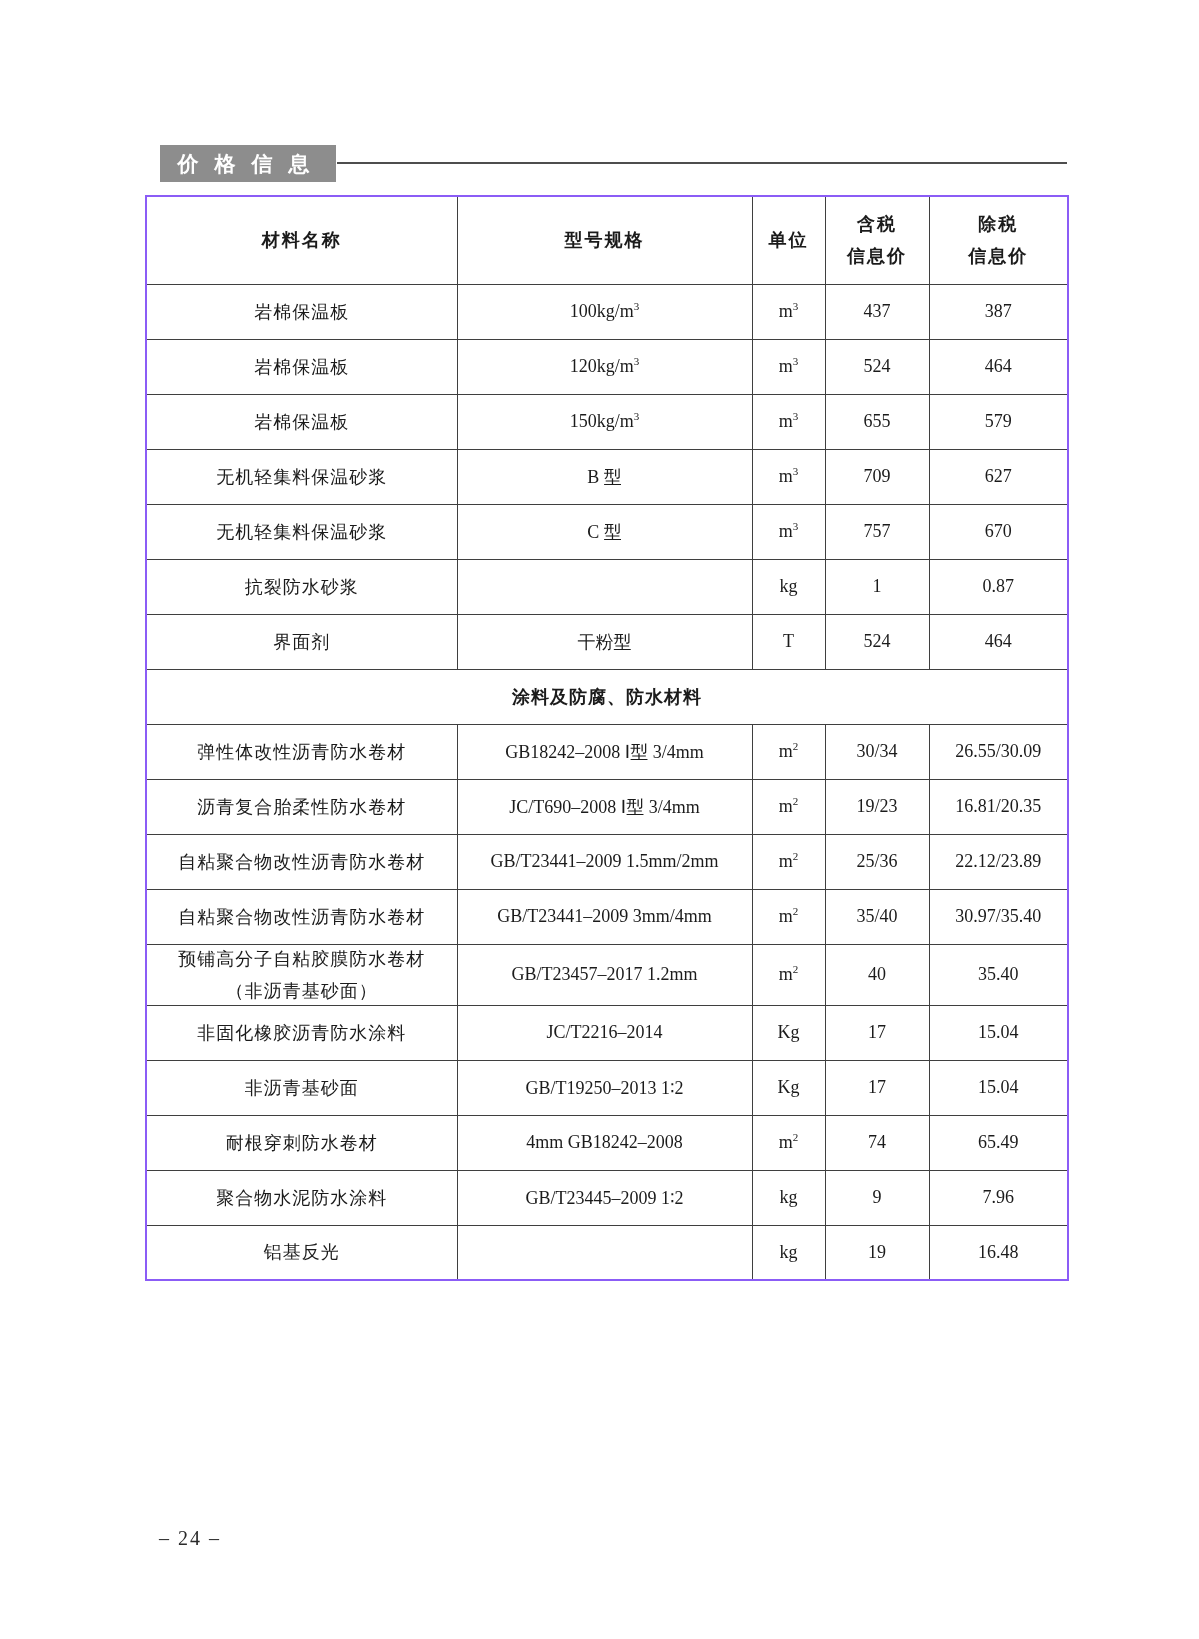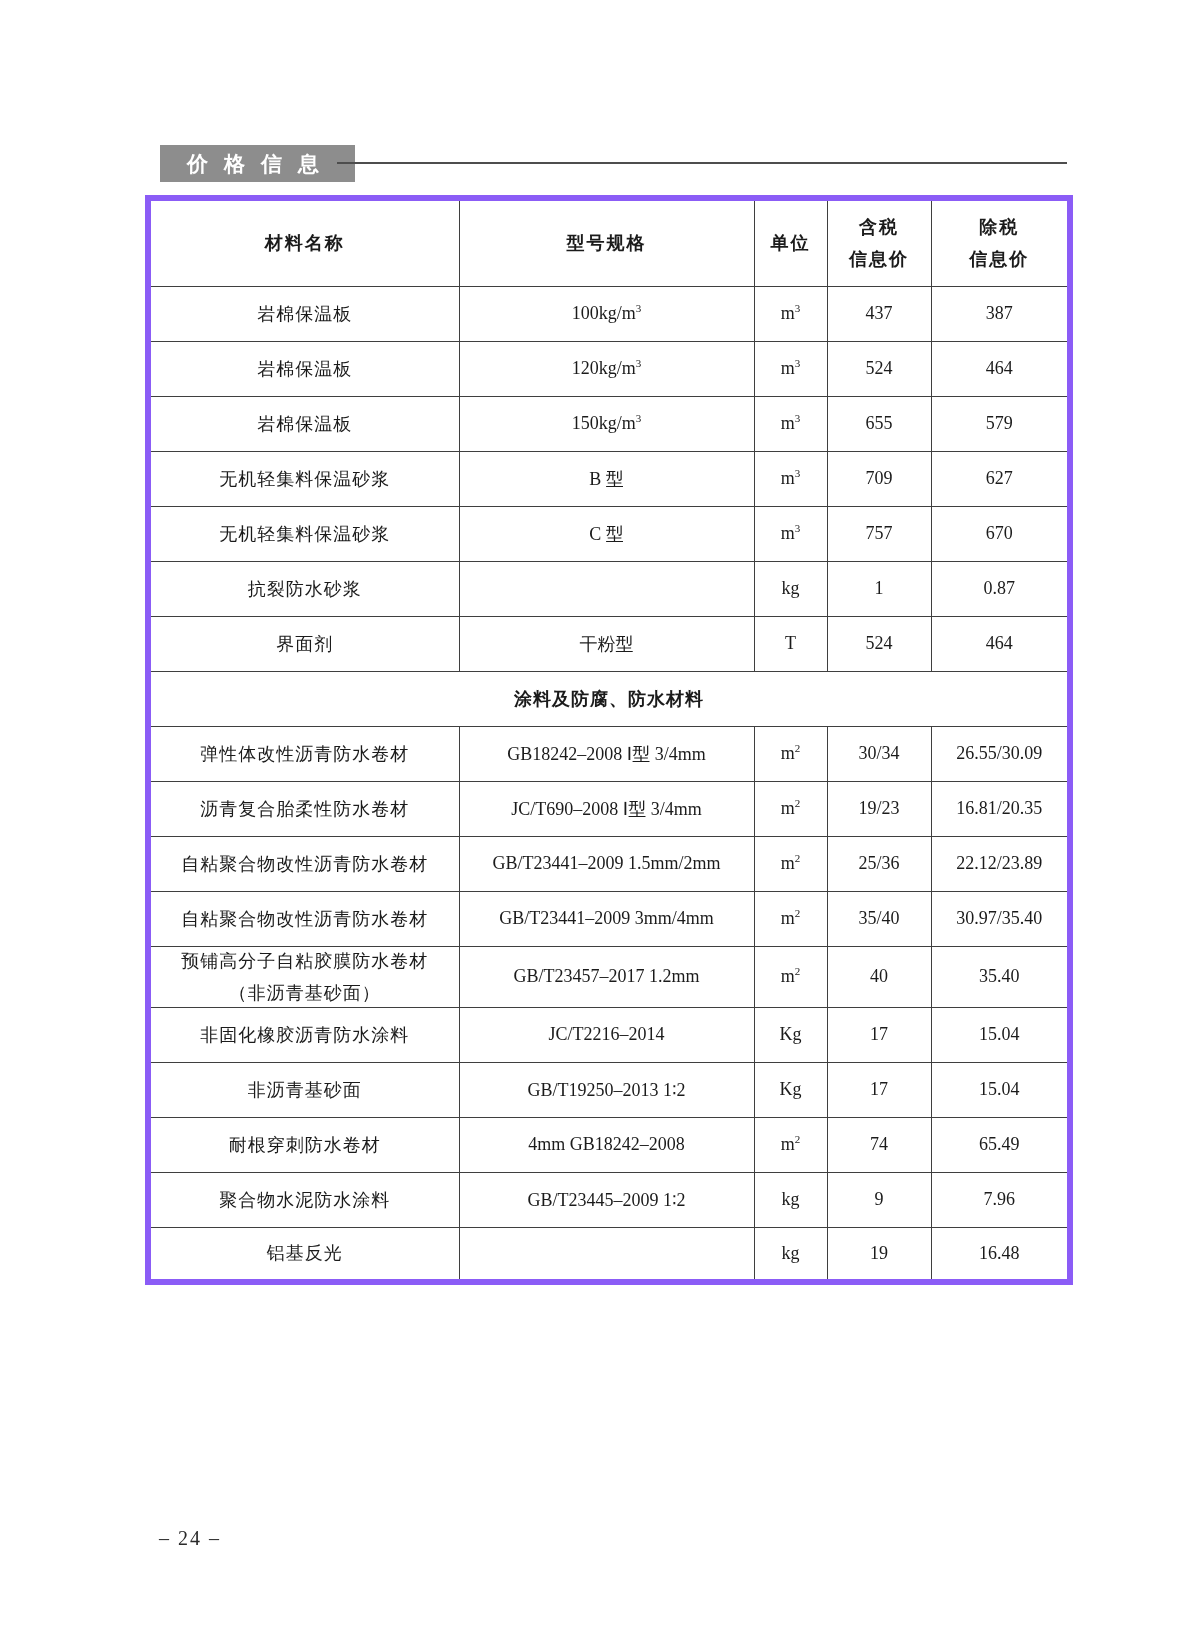--- a/index.html
+++ b/index.html
@@ -6,37 +6,37 @@
   body {
     width:1199px; height:1639px; position:relative;
     background:#ffffff; overflow:hidden;
     font-family:"Liberation Serif", serif;
     color:#1b1b1b;
   }
   .page { position:absolute; inset:0; background:#ffffff; }
 
   
   .title-box {
-    position:absolute; left:160px; top:145px; width:195px; height:37px;
+    position:absolute; left:160px; top:145px; width:176px; height:37px;
     background:#8d8d8d; color:#ffffff;
     font-family:"Liberation Sans", sans-serif; font-weight:bold;
     font-size:21px; letter-spacing:16px; padding-left:7px;
     display:flex; align-items:center; justify-content:center;
     box-sizing:border-box; white-space:nowrap;
   }
   .title-rule {
     position:absolute; left:337px; top:162px; width:730px; height:2px;
     background:#4d4d4d;
   }
 
   
   table.price-table {
     position:absolute; left:145px; top:195px;
     border-collapse:collapse; table-layout:fixed;
-    border:6px solid #8b5cf6; background:#ffffff;
+    border:2px solid #8b5cf6; background:#ffffff;
   }
   .price-table th, .price-table td {
     border:1px solid #3f3f3f;
     text-align:center; vertical-align:middle;
     padding:2px 4px; box-sizing:border-box;
     overflow:hidden;
   }
   .price-table thead th {
     height:88px;
     font-family:"Liberation Sans", sans-serif;

